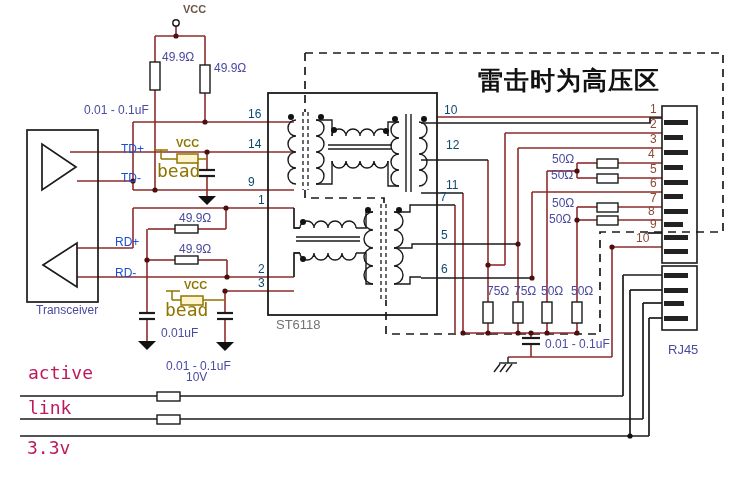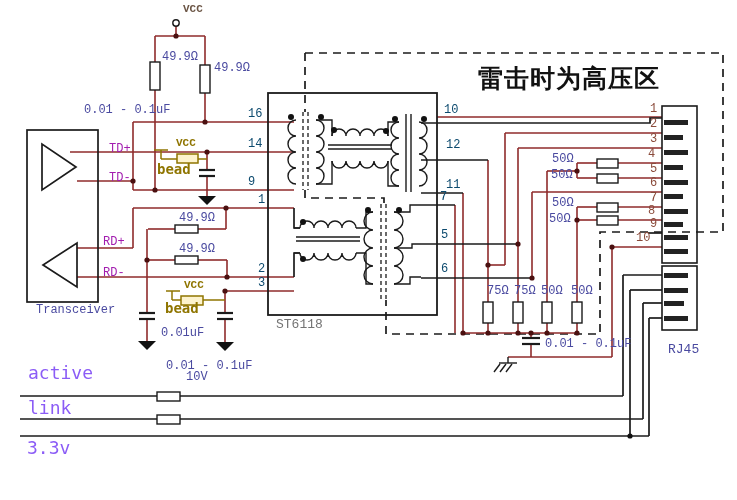--- a/index.html
+++ b/index.html
@@ -1,29 +1,29 @@
 <!DOCTYPE html>
 <html><head>
 <meta charset="utf-8">
 <style>
   html,body{margin:0;padding:0;background:#fff;}
   #stage{position:relative;width:737px;height:500px;background:#fff;overflow:hidden;
          font-family:"Liberation Serif",serif;}
   svg{position:absolute;left:0;top:0;}
-  .lbl{position:absolute;white-space:nowrap;font-family:Liberation Mono, monospace;
+  .lbl{position:absolute;white-space:nowrap;font-family:Liberation Sans, sans-serif;
        font-size:12px;color:#333;line-height:1;}
   .blue{color:#4a4aa0;}
   .pin{color:#0c4a6e;font-size:12px;}
   .rjpin{color:#8a4a3a;font-size:12px;}
   .vcc{color:#6b5545;font-weight:bold;font-size:11px;}
   .olive{color:#8f7500;font-weight:bold;font-size:11px;}
-  .beadtxt{color:#8f7500;font-weight:bold;font-size:14px;font-family:"DejaVu Sans Mono",monospace;}
-  .sig{color:#a21caf;font-size:12px;}
-  .mono{font-family:"DejaVu Sans Mono",monospace;font-size:18px;color:#8b5cf6;}
-  .cjk{font-family:Liberation Mono, monospace;font-size:25px;font-weight:bold;color:#111;letter-spacing:1px;}
+  .beadtxt{color:#8f7500;font-weight:normal;font-size:18px;font-family:"DejaVu Sans Mono",monospace;}
+  .sig{color:#1d4ed8;font-size:12px;margin-left:12px;}
+  .mono{font-family:"DejaVu Sans Mono",monospace;font-size:18px;color:#be185d;}
+  .cjk{font-family:Liberation Serif, serif;font-size:25px;font-weight:bold;color:#111;letter-spacing:1px;}
   .chipname{color:#737373;font-size:13px;}
 </style>
 </head>
 <body>
 
 <div id="stage">
 
 <svg width="737" height="500" viewBox="0 0 737 500">
 
   <g stroke="#1b1b1b" stroke-width="1.7" fill="none" stroke-dasharray="8,6">

